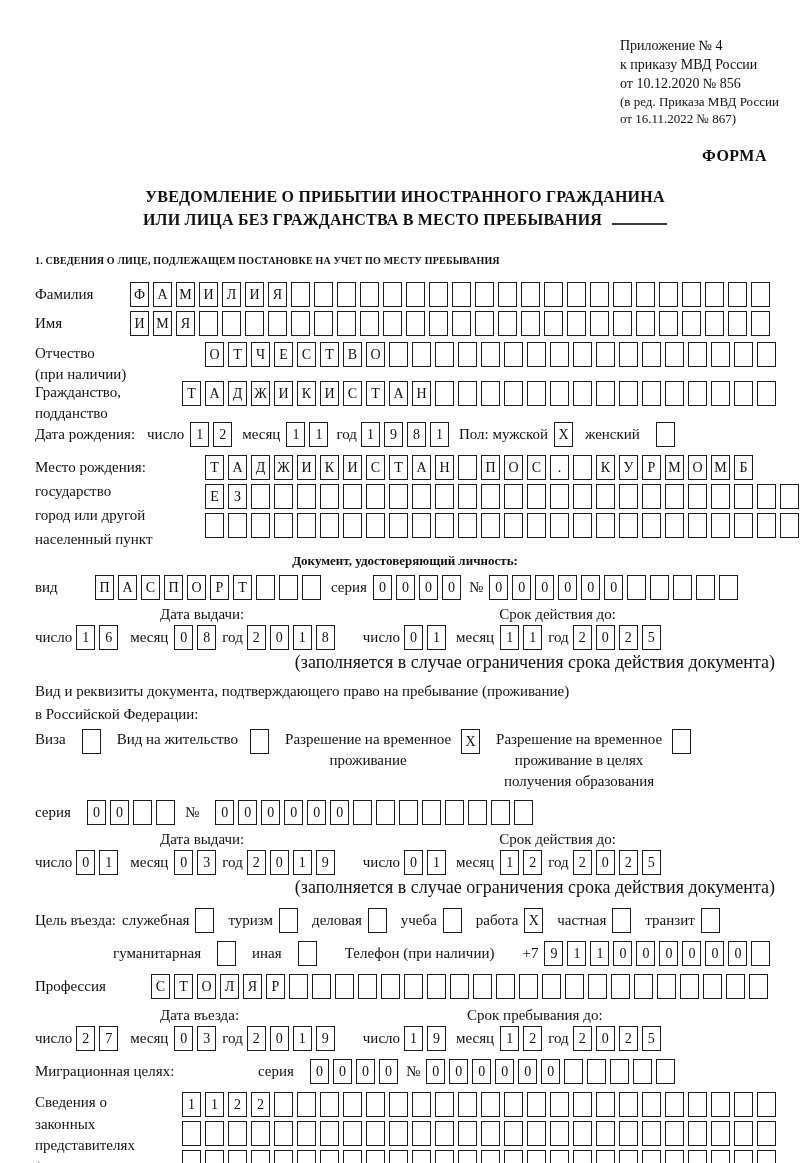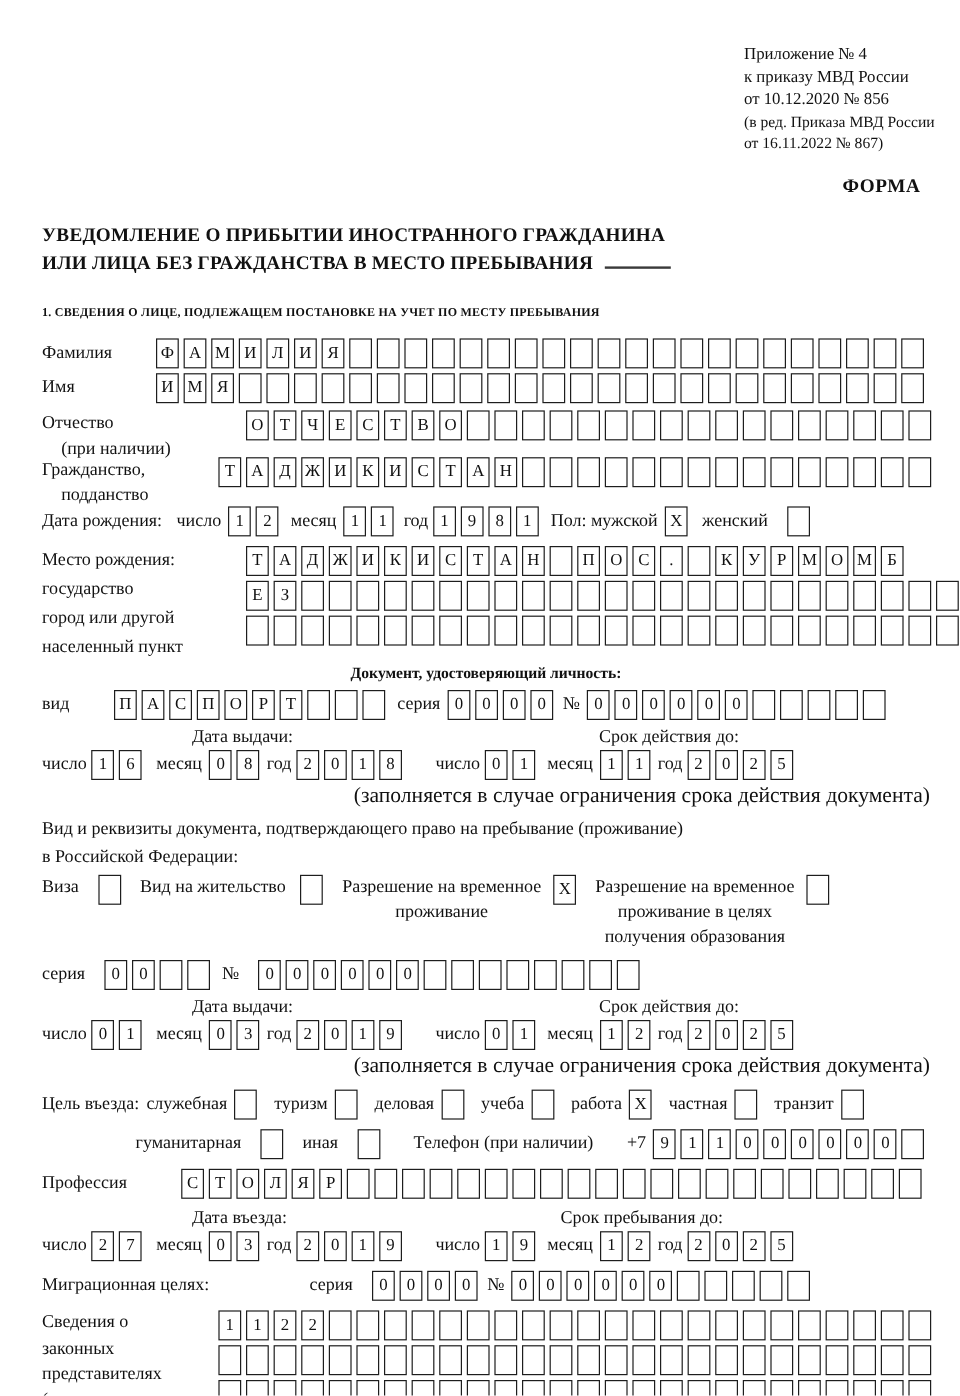--- a/index.html
+++ b/index.html
@@ -11,35 +11,35 @@
     font-size:15px;
   }
   .page { width:800px; height:888px; padding:36px 25px 0 35px; position:relative; background:#fff; }
 
   
   .hdr { margin-left:585px; font-size:14px; line-height:19px; white-space:nowrap; }
   .hdr .sub { font-size:13px; line-height:17px; }
   .hdr .sub:first-of-type { margin-top:5px; }
   .forma { text-align:right; padding-right:8px; font-weight:bold; font-size:16px; margin-top:20px; letter-spacing:.5px; }
 
-  .title { text-align:left; font-weight:bold; font-size:16px; line-height:23px; margin-top:20px; letter-spacing:.2px; }
+  .title { text-align:center; font-weight:bold; font-size:16px; line-height:23px; margin-top:20px; letter-spacing:.2px; }
   .uline { display:inline-block; width:55px; border-bottom:2px solid #3a3a3a; margin-left:10px; vertical-align:baseline; }
   .sec-h { font-weight:bold; font-size:10px; margin-top:24px; text-align:left; letter-spacing:.2px; white-space:nowrap; }
 
   .row { display:flex; align-items:center; }
   .rel { align-items:flex-start; }
   .boxes { display:flex; gap:4px; }
   .cb {
     width:19px; height:25px; flex:0 0 19px;
     border:1.6px solid #1d1d1d;
     display:inline-flex; align-items:center; justify-content:center;
     font-size:14px; line-height:1; background:#fff;
   }
   .lblcol { position:relative; align-self:flex-start; padding-top:3px; }
-  .l2 { position:absolute; top:24px; left:16px; white-space:nowrap; }
+  .l2 { position:absolute; top:24px; left:0; white-space:nowrap; }
 
   .block { display:flex; align-items:flex-start; }
   .lblstack div { line-height:24px; }
   .lblstack6 div { line-height:21.5px; }
   .boxcol { display:flex; flex-direction:column; gap:4px; }
 
   .center-b { text-align:center; font-weight:bold; font-size:13px; }
   .note { font-size:18px; }
   .right { justify-content:flex-end; }
 

